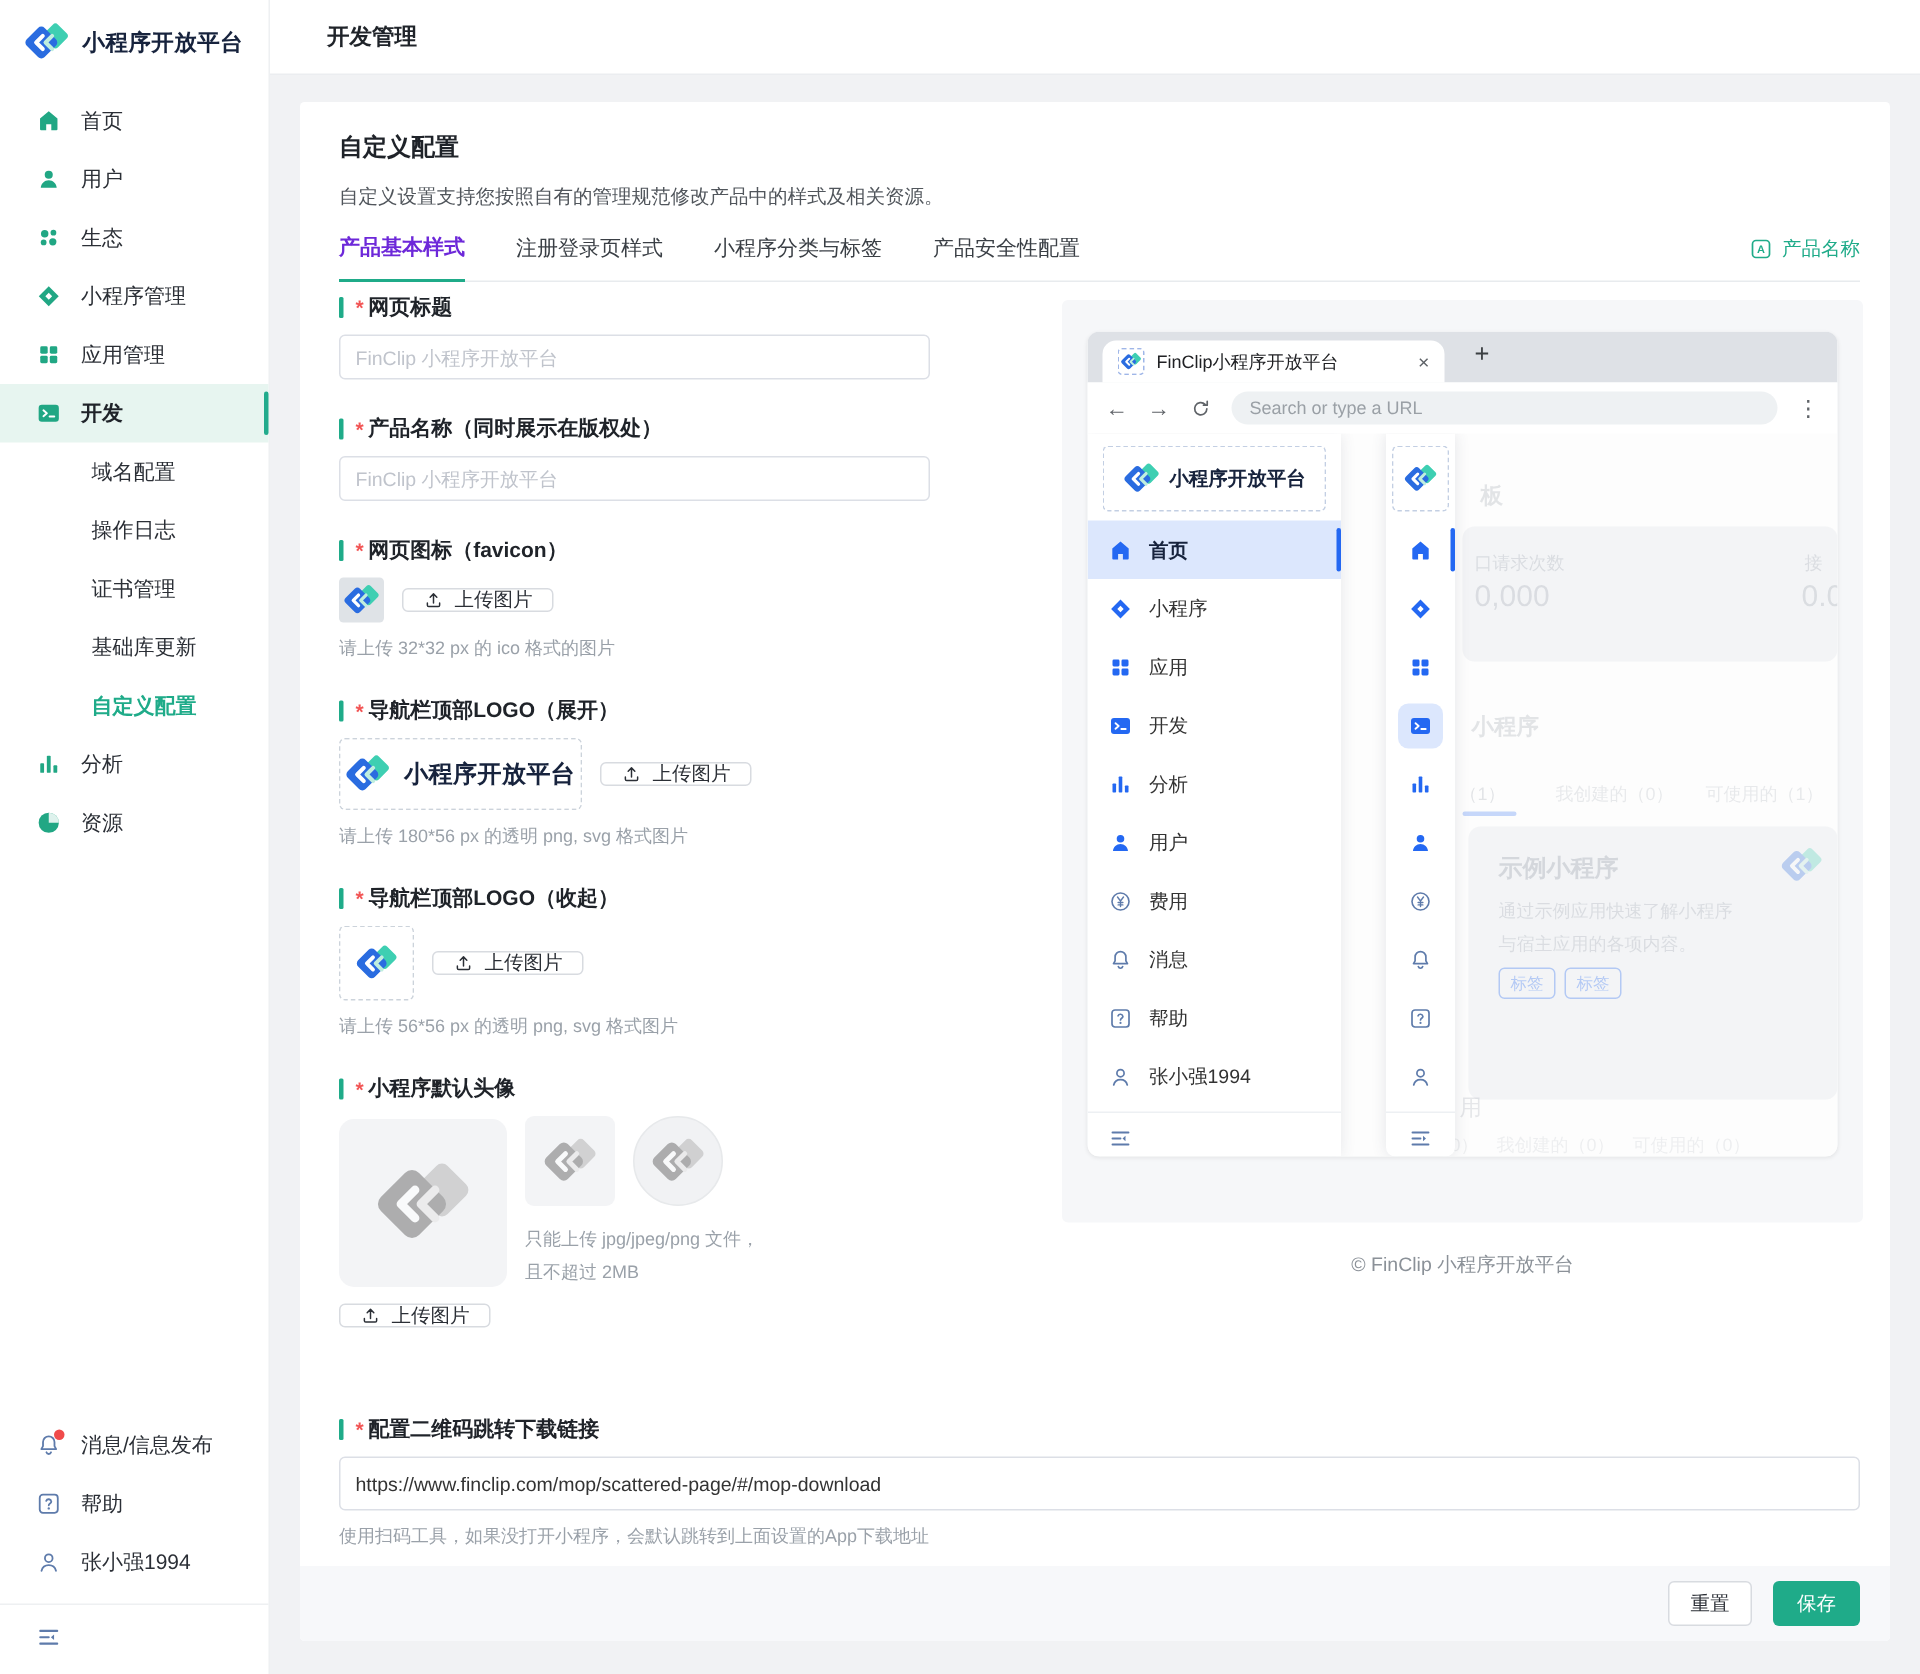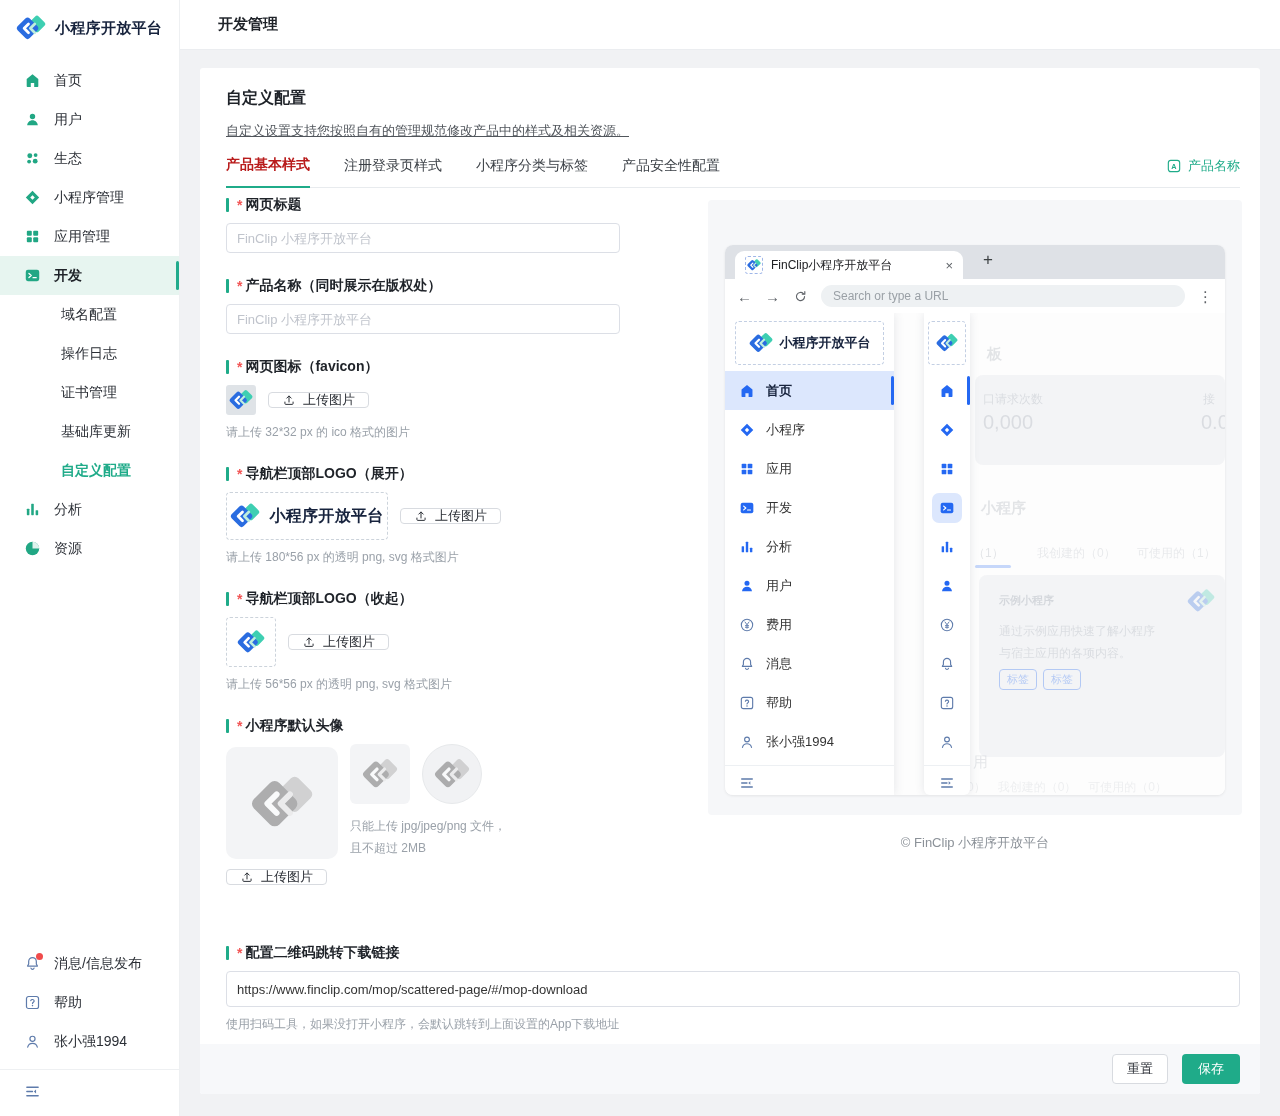--- a/index.html
+++ b/index.html
@@ -40,25 +40,25 @@
 
   
   .topbar { position:absolute; left:180px; top:0; right:0; height:50px; background:#fff;
     border-bottom:1px solid #ebedf0; display:flex; align-items:center; padding-left:38px; }
   .page-title { font-size:15px; font-weight:bold; color:#1f2329; }
 
   
   .card { position:absolute; left:200px; top:68px; width:1060px; height:1026px; background:#fff;
     border-radius:3px; }
   .card-title { position:absolute; left:26px; top:20px; font-size:16px; font-weight:bold; color:#1f2329; }
-  .card-desc { position:absolute; left:26px; top:54px; font-size:13px; color:#51565c;text-decoration:underline; }
+  .card-desc { position:absolute; left:26px; top:54px; font-size:13px; color:#51565c; }
   .tabs { position:absolute; left:26px; top:88px; right:20px; display:flex; align-items:flex-end;
     border-bottom:1px solid #e8ebee; }
   .tab { margin-right:34px; padding-bottom:12px; font-size:14px; color:#3a3f45; cursor:pointer; }
-  .tab.active { font-weight:bold; color:#b91c1c; border-bottom:2px solid #1fab89; margin-bottom:-1px; }
+  .tab.active { font-weight:bold; color:#6d28d9; border-bottom:2px solid #1fab89; margin-bottom:-1px; }
   .lang { margin-left:auto; display:flex; align-items:center; gap:6px; color:#1fab89; font-size:13px;
     padding-bottom:12px; cursor:pointer; }
   .lang svg { width:16px; height:16px; }
 
   
   .form-col { position:absolute; left:26px; top:128px; width:394px; }
   .fgroup { margin-bottom:24px; }
   .flabel { display:flex; align-items:center; font-size:14px; font-weight:bold; color:#1f2329;
     margin-bottom:9px; }
   .flabel .bar { width:3px; height:14px; background:#1fab89; border-radius:1px; margin-right:8px; }
@@ -75,37 +75,37 @@
   .fav-thumb { width:30px; height:30px; background:#dfe3e7; border-radius:3px; display:flex;
     align-items:center; justify-content:center; }
   .fav-thumb svg { width:24px; height:24px; }
   .logo-box { border:1px dashed #ccd3db; border-radius:4px; display:flex; align-items:center;
     justify-content:center; gap:9px; }
   .logo-box.exp { width:162px; height:48px; }
   .logo-box.exp svg { width:30px; height:30px; }
   .logo-box.exp .lb-text { font-size:16px; font-weight:bold; color:#17233d; letter-spacing:.3px; }
   .logo-box.colp { width:50px; height:50px; }
   .logo-box.colp svg { width:28px; height:28px; }
-  .av-wrap { display:flex; gap:12px; align-items:flex-end; }
+  .av-wrap { display:flex; gap:12px; align-items:center; }
   .av-lg { width:112px; height:112px; border-radius:10px; background:#f3f4f6; display:flex;
     align-items:center; justify-content:center; }
   .av-lg svg { width:64px; height:64px; }
   .av-sm { width:60px; height:60px; border-radius:6px; background:#f3f4f6; display:flex;
     align-items:center; justify-content:center; }
   .av-ci { width:60px; height:60px; border-radius:50%; background:#f1f2f4; border:1px solid #e7e9eb;
     display:flex; align-items:center; justify-content:center; }
   .av-sm svg,.av-ci svg { width:36px; height:36px; }
   .gray svg { filter:grayscale(1) opacity(.5); }
   .av-note { font-size:12px; color:#9aa1a9; line-height:1.8; margin-top:12px; }
 
   
   .pv { position:absolute; left:508px; top:132px; width:534px; height:615px; background:#f6f7f9;
     border-radius:4px; padding:17px; }
   .pv-title { font-size:14px; font-weight:bold; color:#1f2329; }
-  .browser { margin-top:28px; background:#fff; border-radius:8px; overflow:hidden; height:550px;
+  .browser { margin-top:4px; background:#fff; border-radius:8px; overflow:hidden; height:550px;
     box-shadow:0 1px 3px rgba(0,0,0,.08); }
   .tabstrip { height:34px; background:#dee1e6; display:flex; align-items:flex-end; padding-left:10px; }
   .btab { width:228px; height:28px; background:#fff; border-radius:9px 9px 0 0; display:flex;
     align-items:center; gap:8px; padding:0 10px; font-size:12px; color:#202124; }
   .btab .fav { width:18px; height:18px; border:1px dashed #9fb6e8; border-radius:3px; display:flex;
     align-items:center; justify-content:center; }
   .btab .fav svg { width:14px; height:14px; }
   .btab .close { margin-left:auto; color:#5f6368; font-size:13px; }
   .newtab { margin-left:20px; color:#3c4043; font-size:17px; align-self:center; margin-top:-4px; }
   .btoolbar { height:34px; display:flex; align-items:center; gap:13px; padding:0 12px; background:#fff; }
@@ -539,21 +539,21 @@
           <div class="fd" style="left:262px; top:32px; font-size:15px; font-weight:bold; opacity:.18;">板</div>
           <div class="fd" style="left:258px; top:78px; font-size:12px; opacity:.18;">口请求次数</div>
           <div class="fd" style="left:258px; top:98px; font-size:20px; opacity:.18;">0,000</div>
           <div class="fd" style="left:478px; top:78px; font-size:12px; opacity:.18;">接</div>
           <div class="fd" style="left:476px; top:98px; font-size:20px; opacity:.18;">0.0</div>
           <div class="fd" style="left:256px; top:186px; font-size:15px; font-weight:bold; opacity:.18;">小程序</div>
           <div class="fd" style="left:248px; top:232px; font-size:12px; opacity:.18;">（1）</div>
           <div class="fd" style="left:312px; top:232px; font-size:12px; opacity:.14;">我创建的（0）</div>
           <div class="fd" style="left:412px; top:232px; font-size:12px; opacity:.14;">可使用的（1）</div>
           <div class="fd fd-underline" style="left:250px; top:252px; width:36px; height:3px;"></div>
-          <div class="fd" style="left:274px; top:280px; font-size:11px; font-weight:bold; opacity:.22;">示例小程序</div>
+          <div class="fd" style="left:274px; top:280px; font-size:16px; font-weight:bold; opacity:.22;">示例小程序</div>
           <div class="fd" style="left:274px; top:310px; font-size:12px; opacity:.18;text-align:right;">通过示例应用快速了解小程序</div>
           <div class="fd" style="left:274px; top:332px; font-size:12px; opacity:.18;">与宿主应用的各项内容。</div>
           <span class="fd fd-tag" style="left:274px; top:356px; opacity:.3;">标签</span>
           <span class="fd fd-tag" style="left:318px; top:356px; opacity:.3;">标签</span>
           <svg class="fd" style="left:462px; top:274px; width:28px; height:28px; opacity:.28;">
               <use href="#i-logo"></use>
             </svg>
           <div class="fd" style="left:248px; top:440px; font-size:15px; opacity:.16;">用</div>
           <div class="fd" style="left:230px; top:466px; font-size:12px; opacity:.1;">（0）　我创建的（0）　可使用的（0）</div>
         </div>

